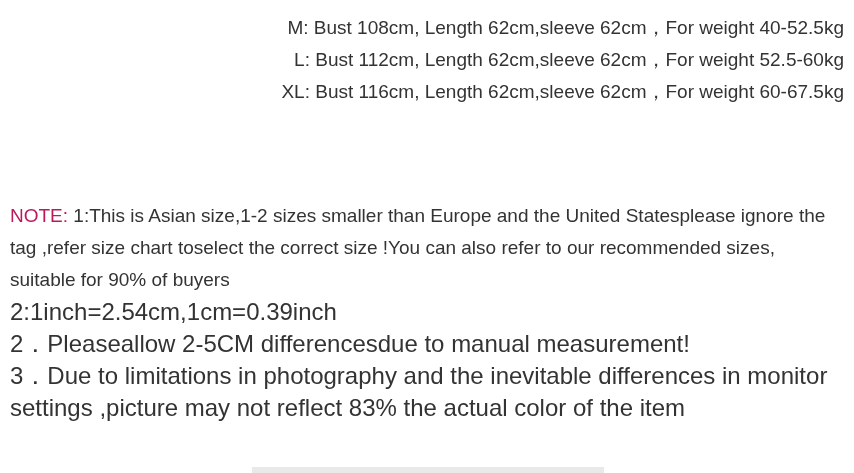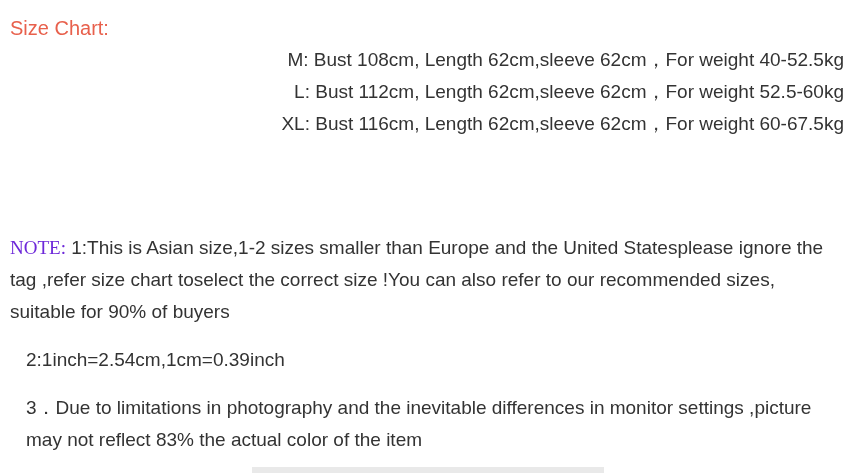--- a/index.html
+++ b/index.html
@@ -45,29 +45,28 @@
   .note-block {
     margin-top: 0px;
   }
   .note-paragraph {
     font-size: 19px;
     line-height: 32px;
     color: #333333;
     margin: 0;
   }
   .note-label {
-    color: #6d28d9;
-    font-family: Liberation Serif, serif;
+    color: #be185d;
   }
   .note-line {
-    font-size: 19px;
+    font-size: 24px;
     line-height: 32px;
     color: #333333;
     white-space: pre-wrap;
-    margin: 16px;
+    margin: 0;
   }
   .bottom-strip {
     position: absolute;
     left: 0;
     right: 0;
     bottom: 0;
     height: 8px;
     background: #ffffff;
   }
   .bottom-strip .grey-bar {
@@ -78,31 +77,31 @@
     height: 6px;
     background: #e9e9e9;
   }
 </style>
 </head>
 <body>
 
 <div class="page">
 
   <div class="size-chart-block">
-    <div class="heading">Size Chart:</div>
     <div class="size-line">M: Bust 108cm, Length 62cm,sleeve 62cm，For weight 40-52.5kg</div>
     <div class="size-line">L: Bust 112cm, Length 62cm,sleeve 62cm，For weight 52.5-60kg</div>
     <div class="size-line">XL: Bust 116cm, Length 62cm,sleeve 62cm，For weight 60-67.5kg</div>
   </div>
 
   <div class="spacer"></div>
 
   <div class="note-block">
     <p class="note-paragraph"><span class="note-label">NOTE:</span><span> 1:This is Asian size,1-2 sizes smaller than Europe and the United Statesplease ignore the tag ,refer size chart toselect the correct size !You can also refer to our recommended sizes, suitable for 90% of buyers</span></p>
     <p class="note-line">2:1inch=2.54cm,1cm=0.39inch</p>
+    <p class="note-line">2．Pleaseallow 2-5CM differencesdue to manual measurement!</p>
     <p class="note-line">3．Due to limitations in photography and the inevitable differences in monitor settings ,picture may not reflect 83% the actual color of the item</p>
   </div>
 
   <div class="bottom-strip">
     <div class="grey-bar"></div>
   </div>
 
 </div>
 
 </body></html>

